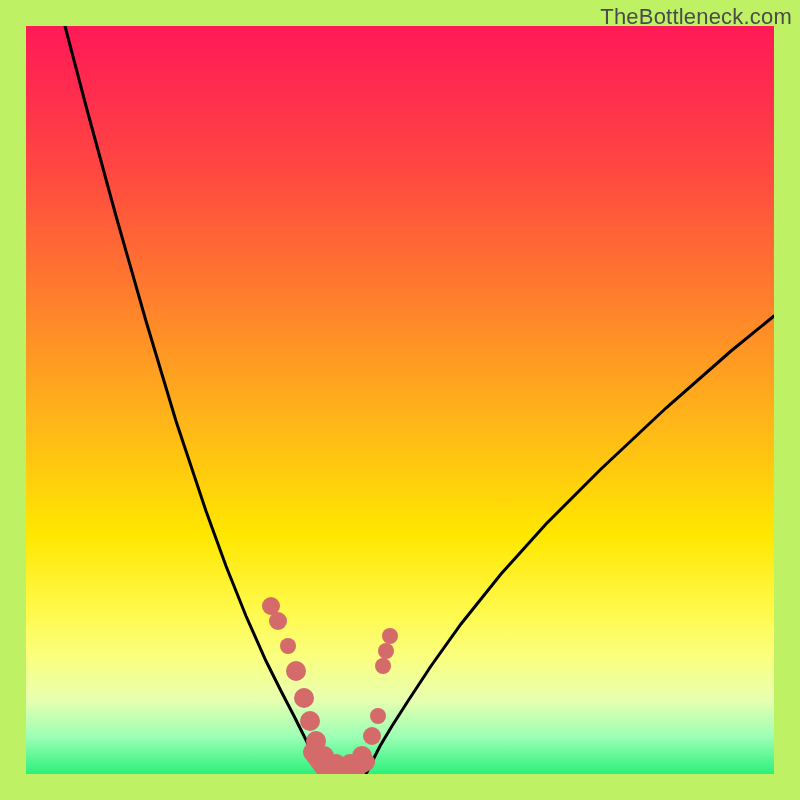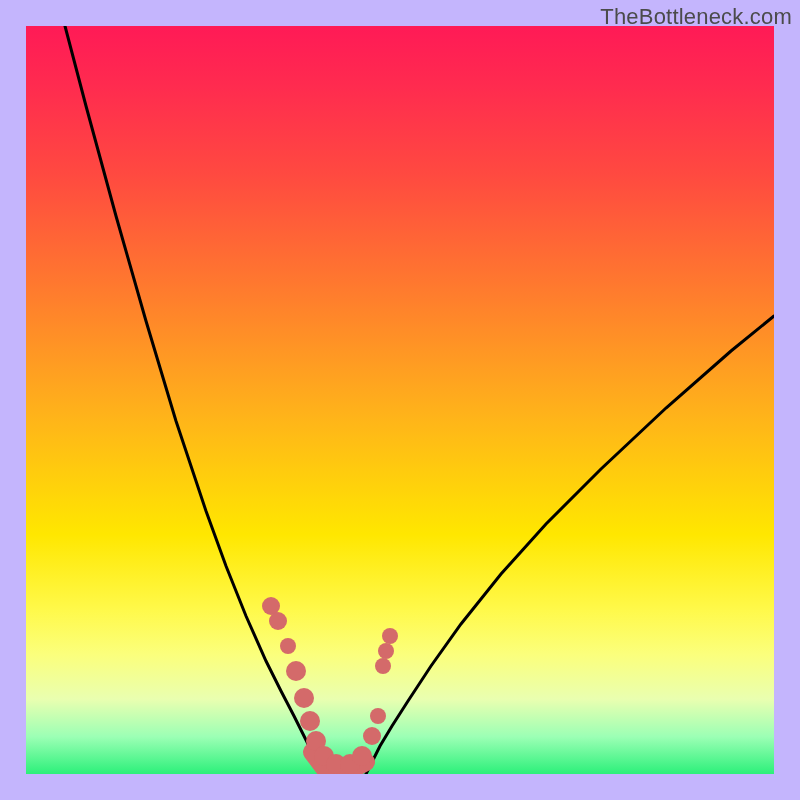--- a/index.html
+++ b/index.html
@@ -10,21 +10,21 @@
     background: #000;
     overflow: hidden;
     font-family: Arial, Helvetica, sans-serif;
   }
   .frame {
     position: absolute;
     top: 0;
     left: 0;
     width: 800px;
     height: 800px;
-    background: #c4b5fd;
+    background: #bef264;
   }
   .plot {
     position: absolute;
     top: 26px;
     left: 26px;
     width: 748px;
     height: 748px;
     overflow: hidden;
   }
   .gradient {

